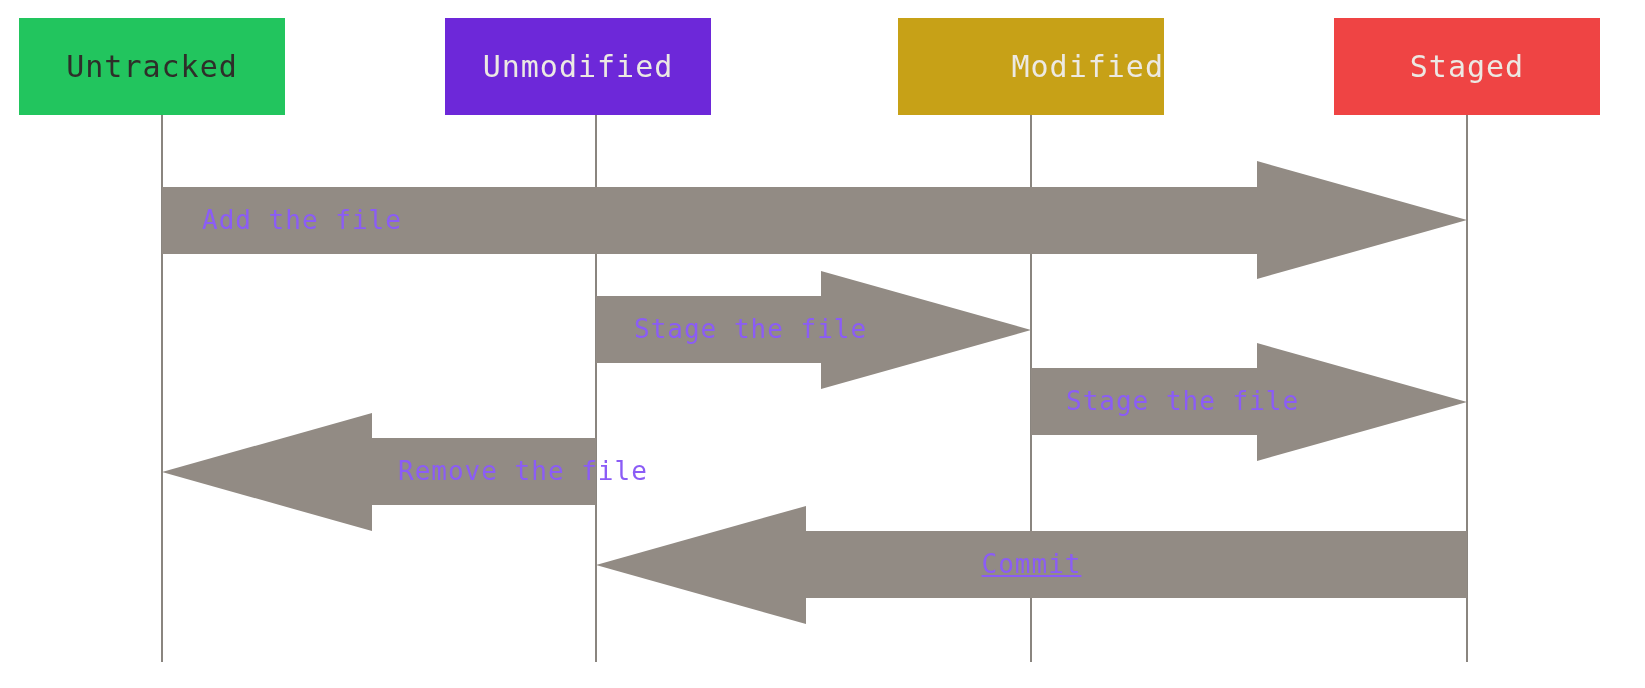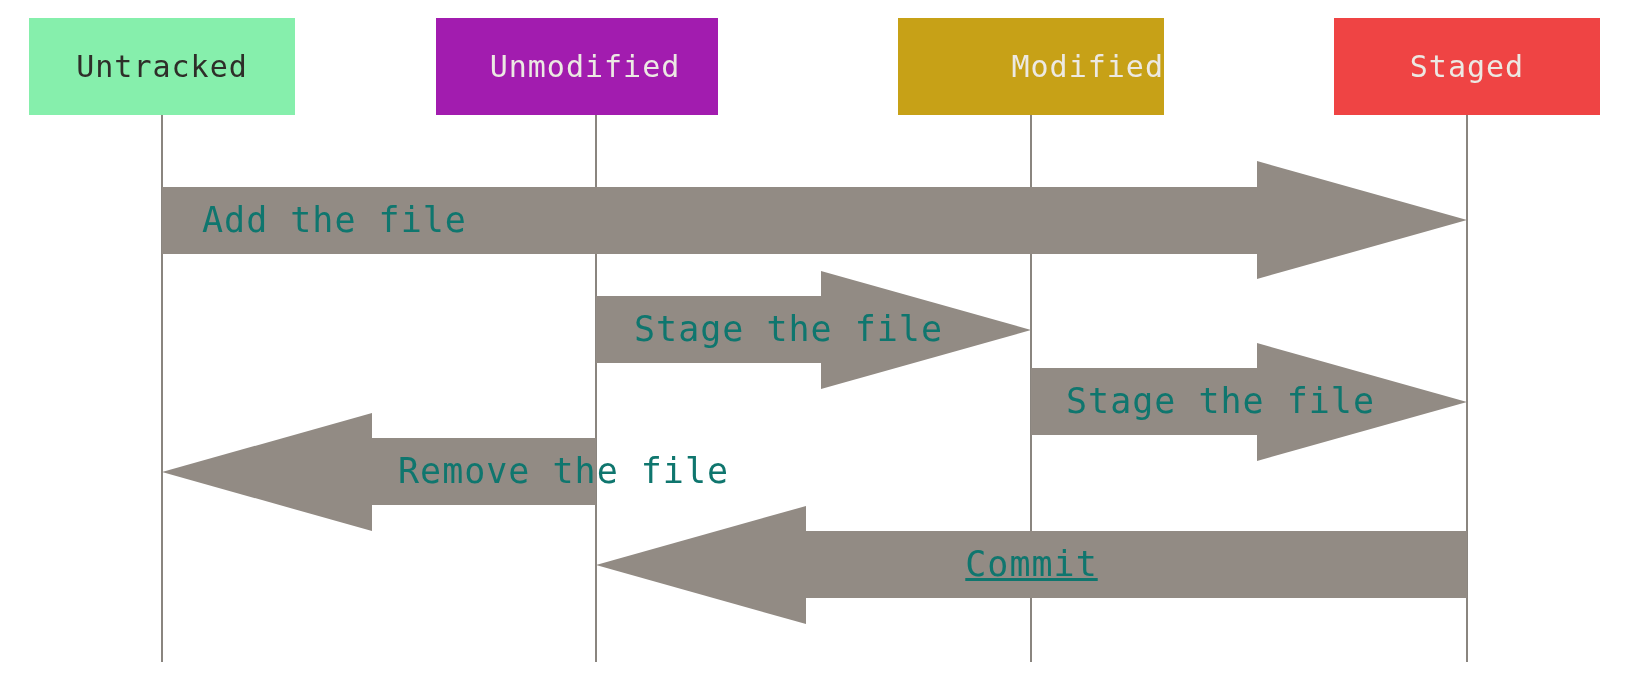--- a/index.html
+++ b/index.html
@@ -34,22 +34,22 @@
     position: absolute;
     top: 18px;
     width: 266px;
     height: 97px;
     line-height: 97px;
     text-align: center;
     font-size: 30px;
     letter-spacing: 1px;
     white-space: nowrap;
   }
-  .state-box.untracked  { left: 29px;   background: #86efac; color: #2e2e29; }
-  .state-box.unmodified { left: 436px;  background: #a21caf; color: #ece9e3; padding-left: 16px; }
+  .state-box.untracked  { left: 19px;   background: #22c55e; color: #2e2e29; }
+  .state-box.unmodified { left: 445px;  background: #6d28d9; color: #ece9e3; }
   .state-box.modified   { left: 898px;  background: #c7a117; color: #ece9e3; text-align: right; }
   .state-box.staged     { left: 1334px; background: #ef4444; color: #ece9e3; }
 
   
   .arrow-body {
     position: absolute;
     height: 67px;
     background: #928b84;
   }
   .arrow-head {
@@ -59,22 +59,22 @@
     border-top: 59px solid transparent;
     border-bottom: 59px solid transparent;
   }
   .arrow-head.point-right { border-left: 210px solid #928b84; }
   .arrow-head.point-left  { border-right: 210px solid #928b84; }
 
   .arrow-label {
     position: absolute;
     height: 67px;
     line-height: 67px;
-    color: #0f766e;
-    font-size: 35px;
+    color: #8b5cf6;
+    font-size: 26px;
     letter-spacing: 1px;
     white-space: nowrap;
   }
 
   
   .body-add  { left: 162px;  top: 187px; width: 1095px; }
   .head-add  { left: 1257px; top: 161px; }
   .label-add { left: 202px;  top: 187px; }
 
   

